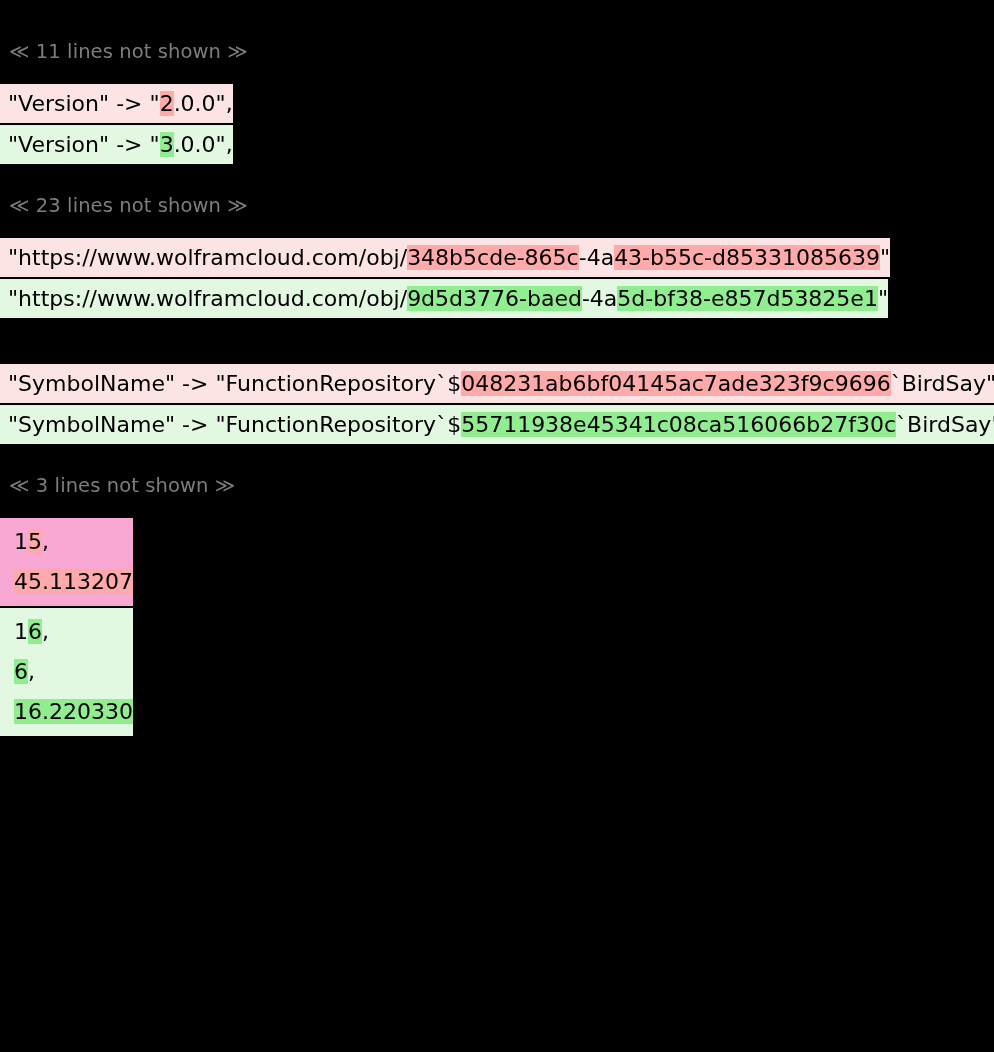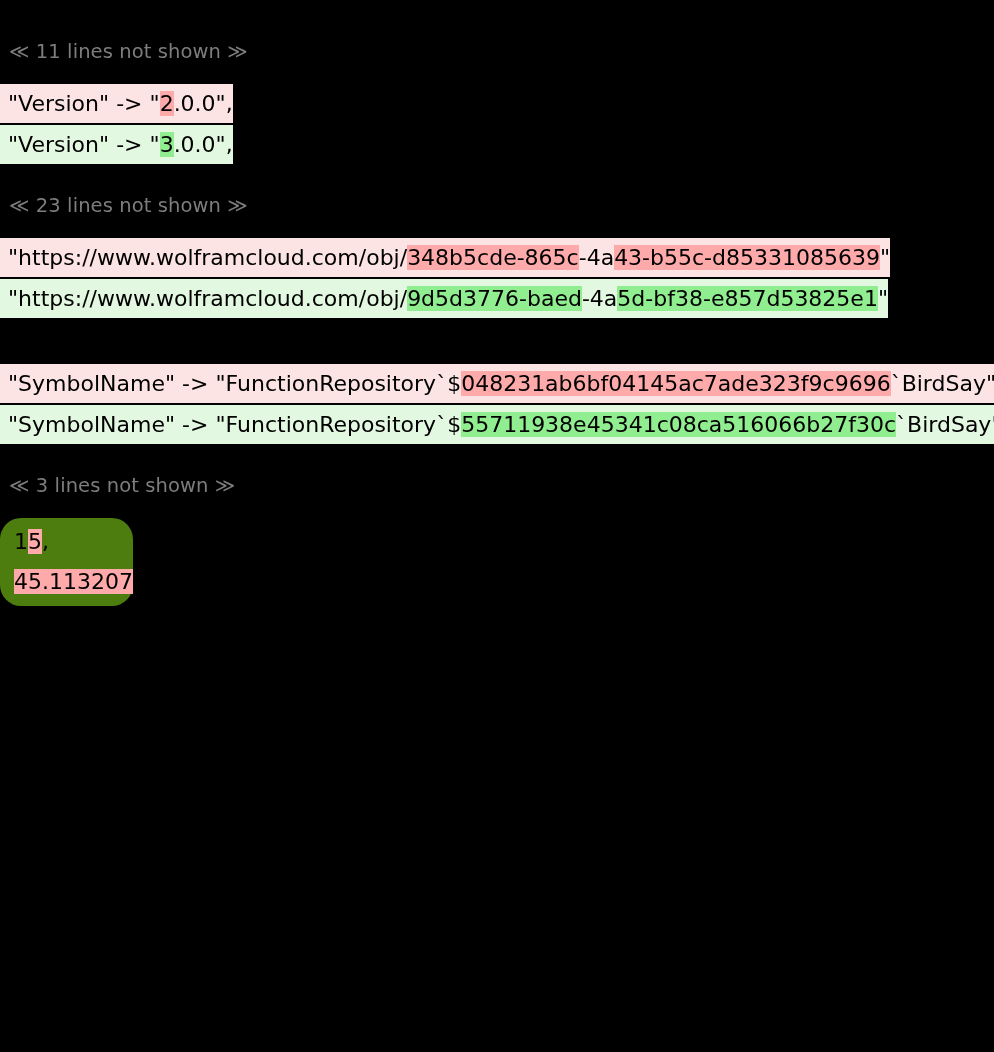--- a/index.html
+++ b/index.html
@@ -61,21 +61,21 @@
   .hl-new { background: #90ee90; }
 
   
   .num-block {
     font-family: "DejaVu Sans", sans-serif;
     font-size: 22px;
     box-sizing: border-box;
     width: 133px;
     padding: 4px 0 4px 0;
   }
-  .num-block.old { background: #4d7c0f; border-radius: 21px; }
+  .num-block.old { background: #f9a8d4; }
   .num-block.new { background: #e3f8e1; margin-top: 2px; }
   .num-line {
     line-height: 40px;
     height: 40px;
     white-space: nowrap;
     overflow: hidden;
   }
   .num-line .pad { visibility: hidden; }
 
   .spacer-sm { height: 18px; }
@@ -116,18 +116,23 @@
   <div class="spacer-md"></div>
 
   <div class="gap-row">≪ 3 lines not shown ≫</div>
   <div class="spacer-sm"></div>
 
   <div class="diff-block">
     <div class="num-block old">
       <div class="num-line"><span class="pad">1</span><span>1</span><span class="hl-old">5</span><span>,</span></div>
       <div class="num-line"><span class="pad">1</span><span></span><span class="hl-old">45.113207</span><span></span></div>
     </div>
+    <div class="num-block new">
+      <div class="num-line"><span class="pad">1</span><span>1</span><span class="hl-new">6</span><span>,</span></div>
+      <div class="num-line"><span class="pad">1</span><span></span><span class="hl-new">6</span><span>,</span></div>
+      <div class="num-line"><span class="pad">1</span><span></span><span class="hl-new">16.220330</span><span></span></div>
+    </div>
   </div>
 
   <div class="spacer-md"></div>
 
 
 </div>
 
 </body></html>

